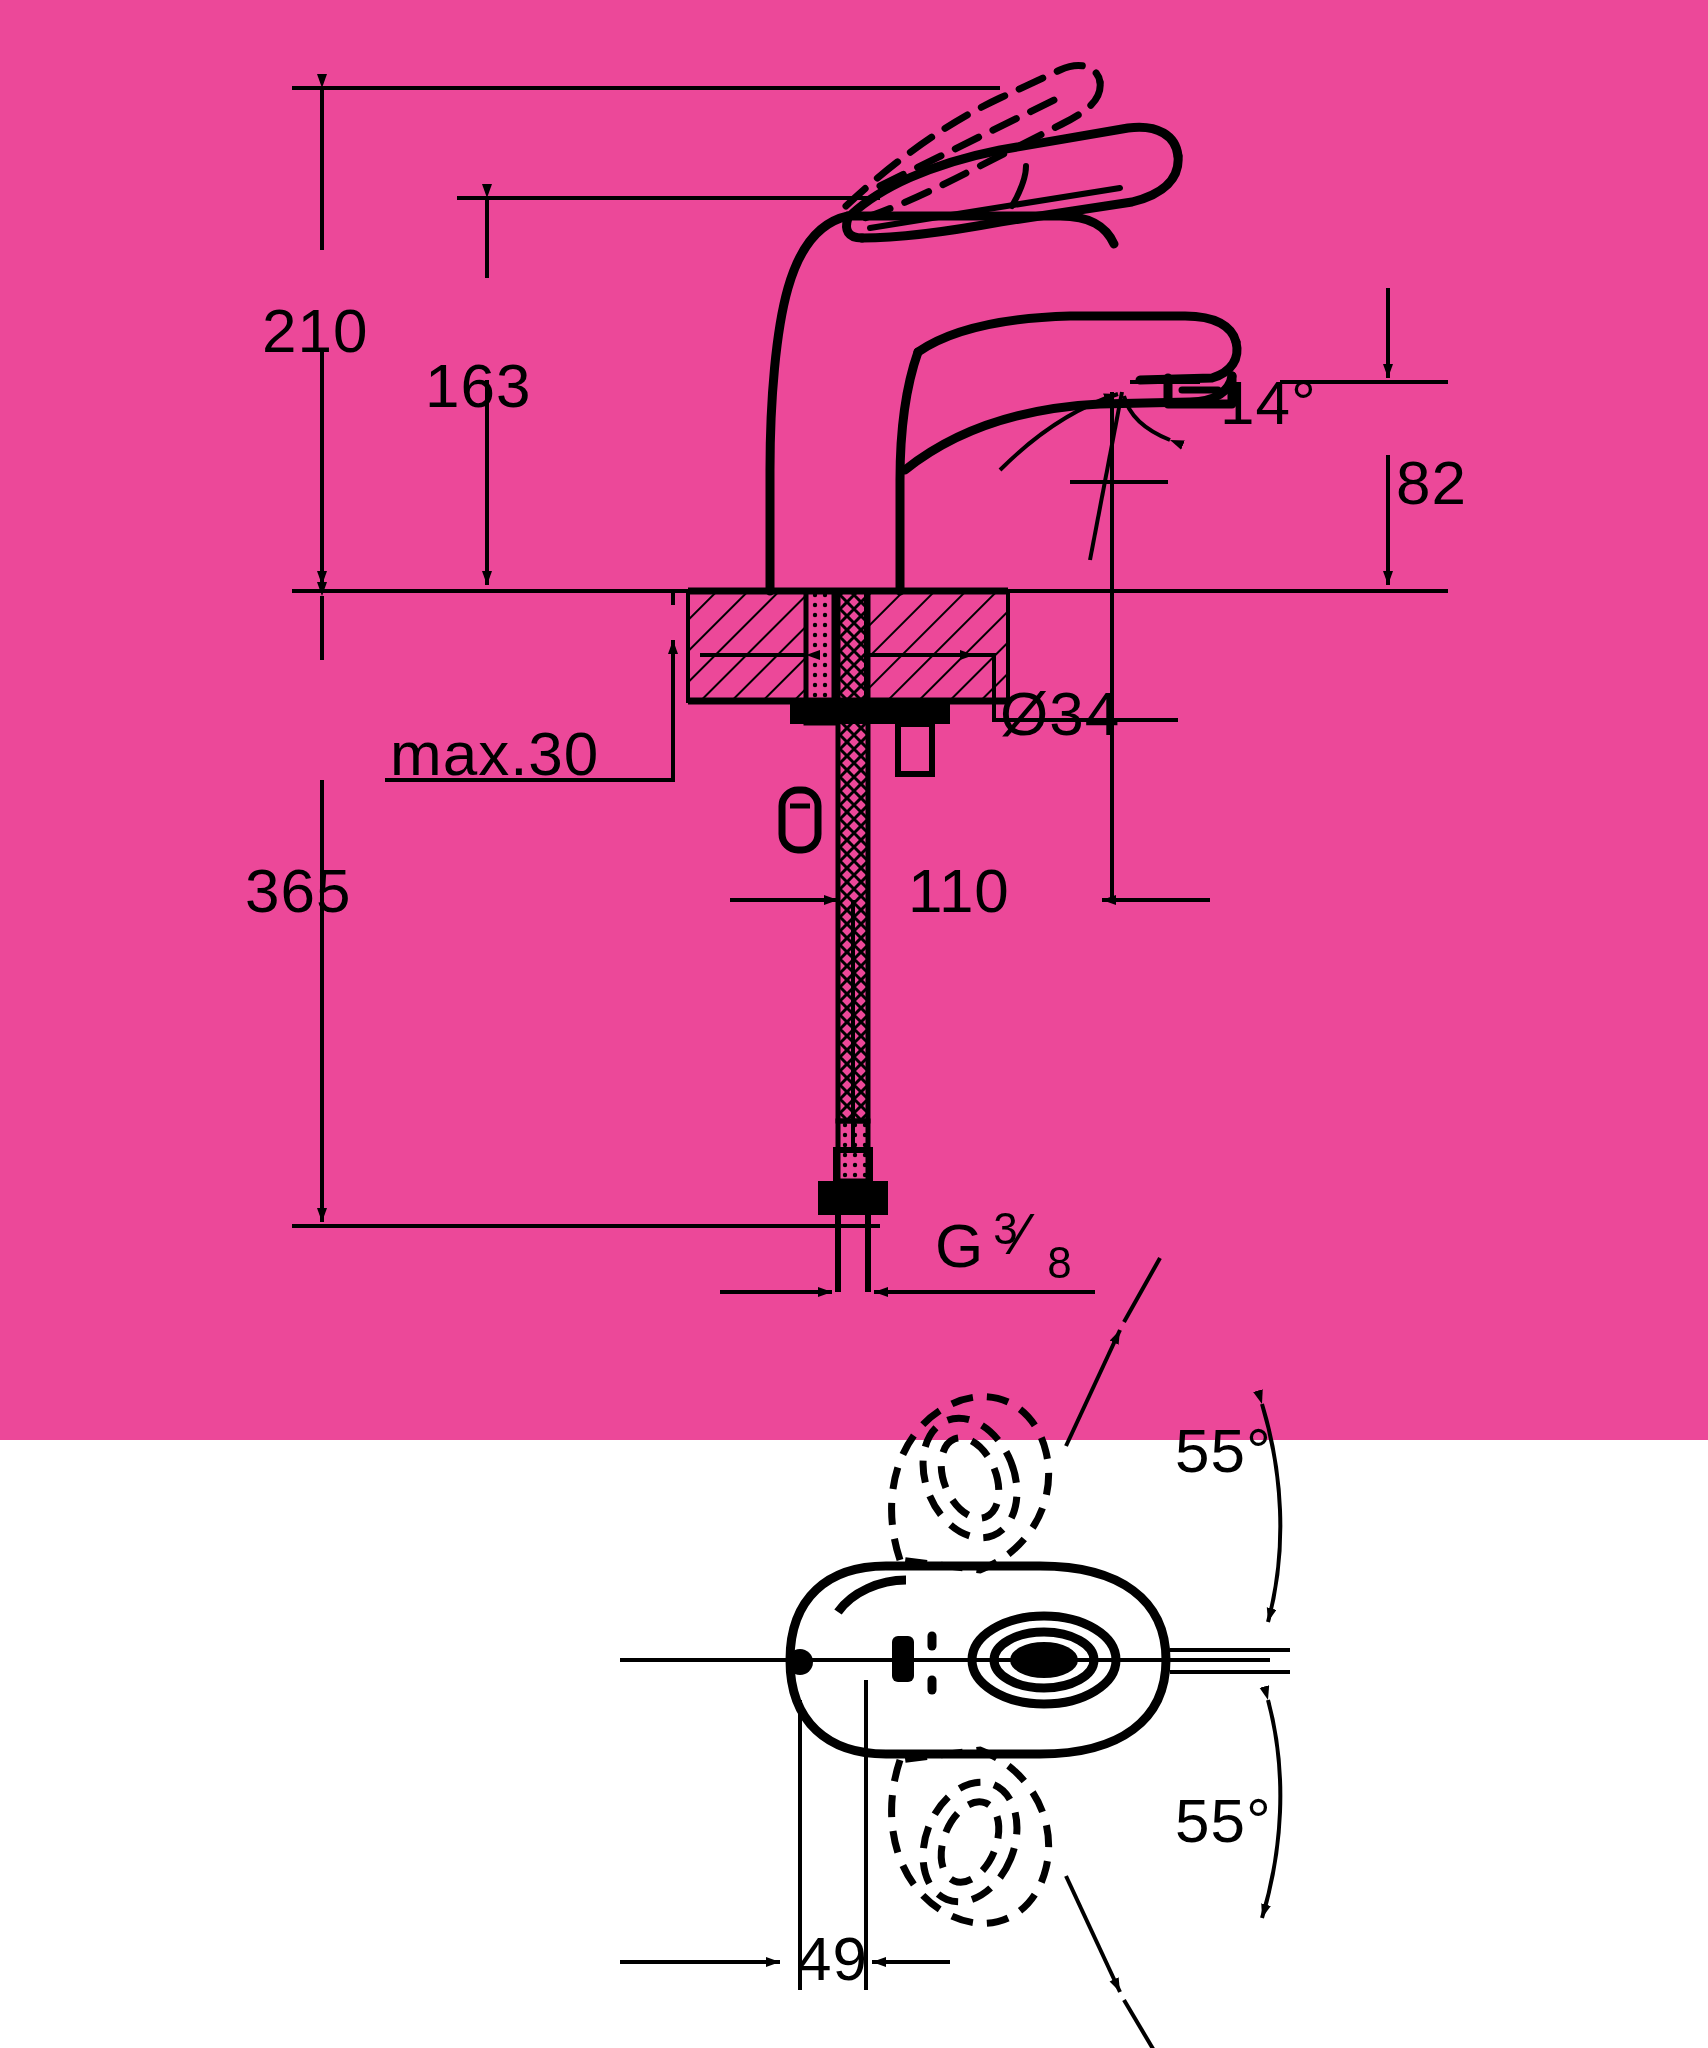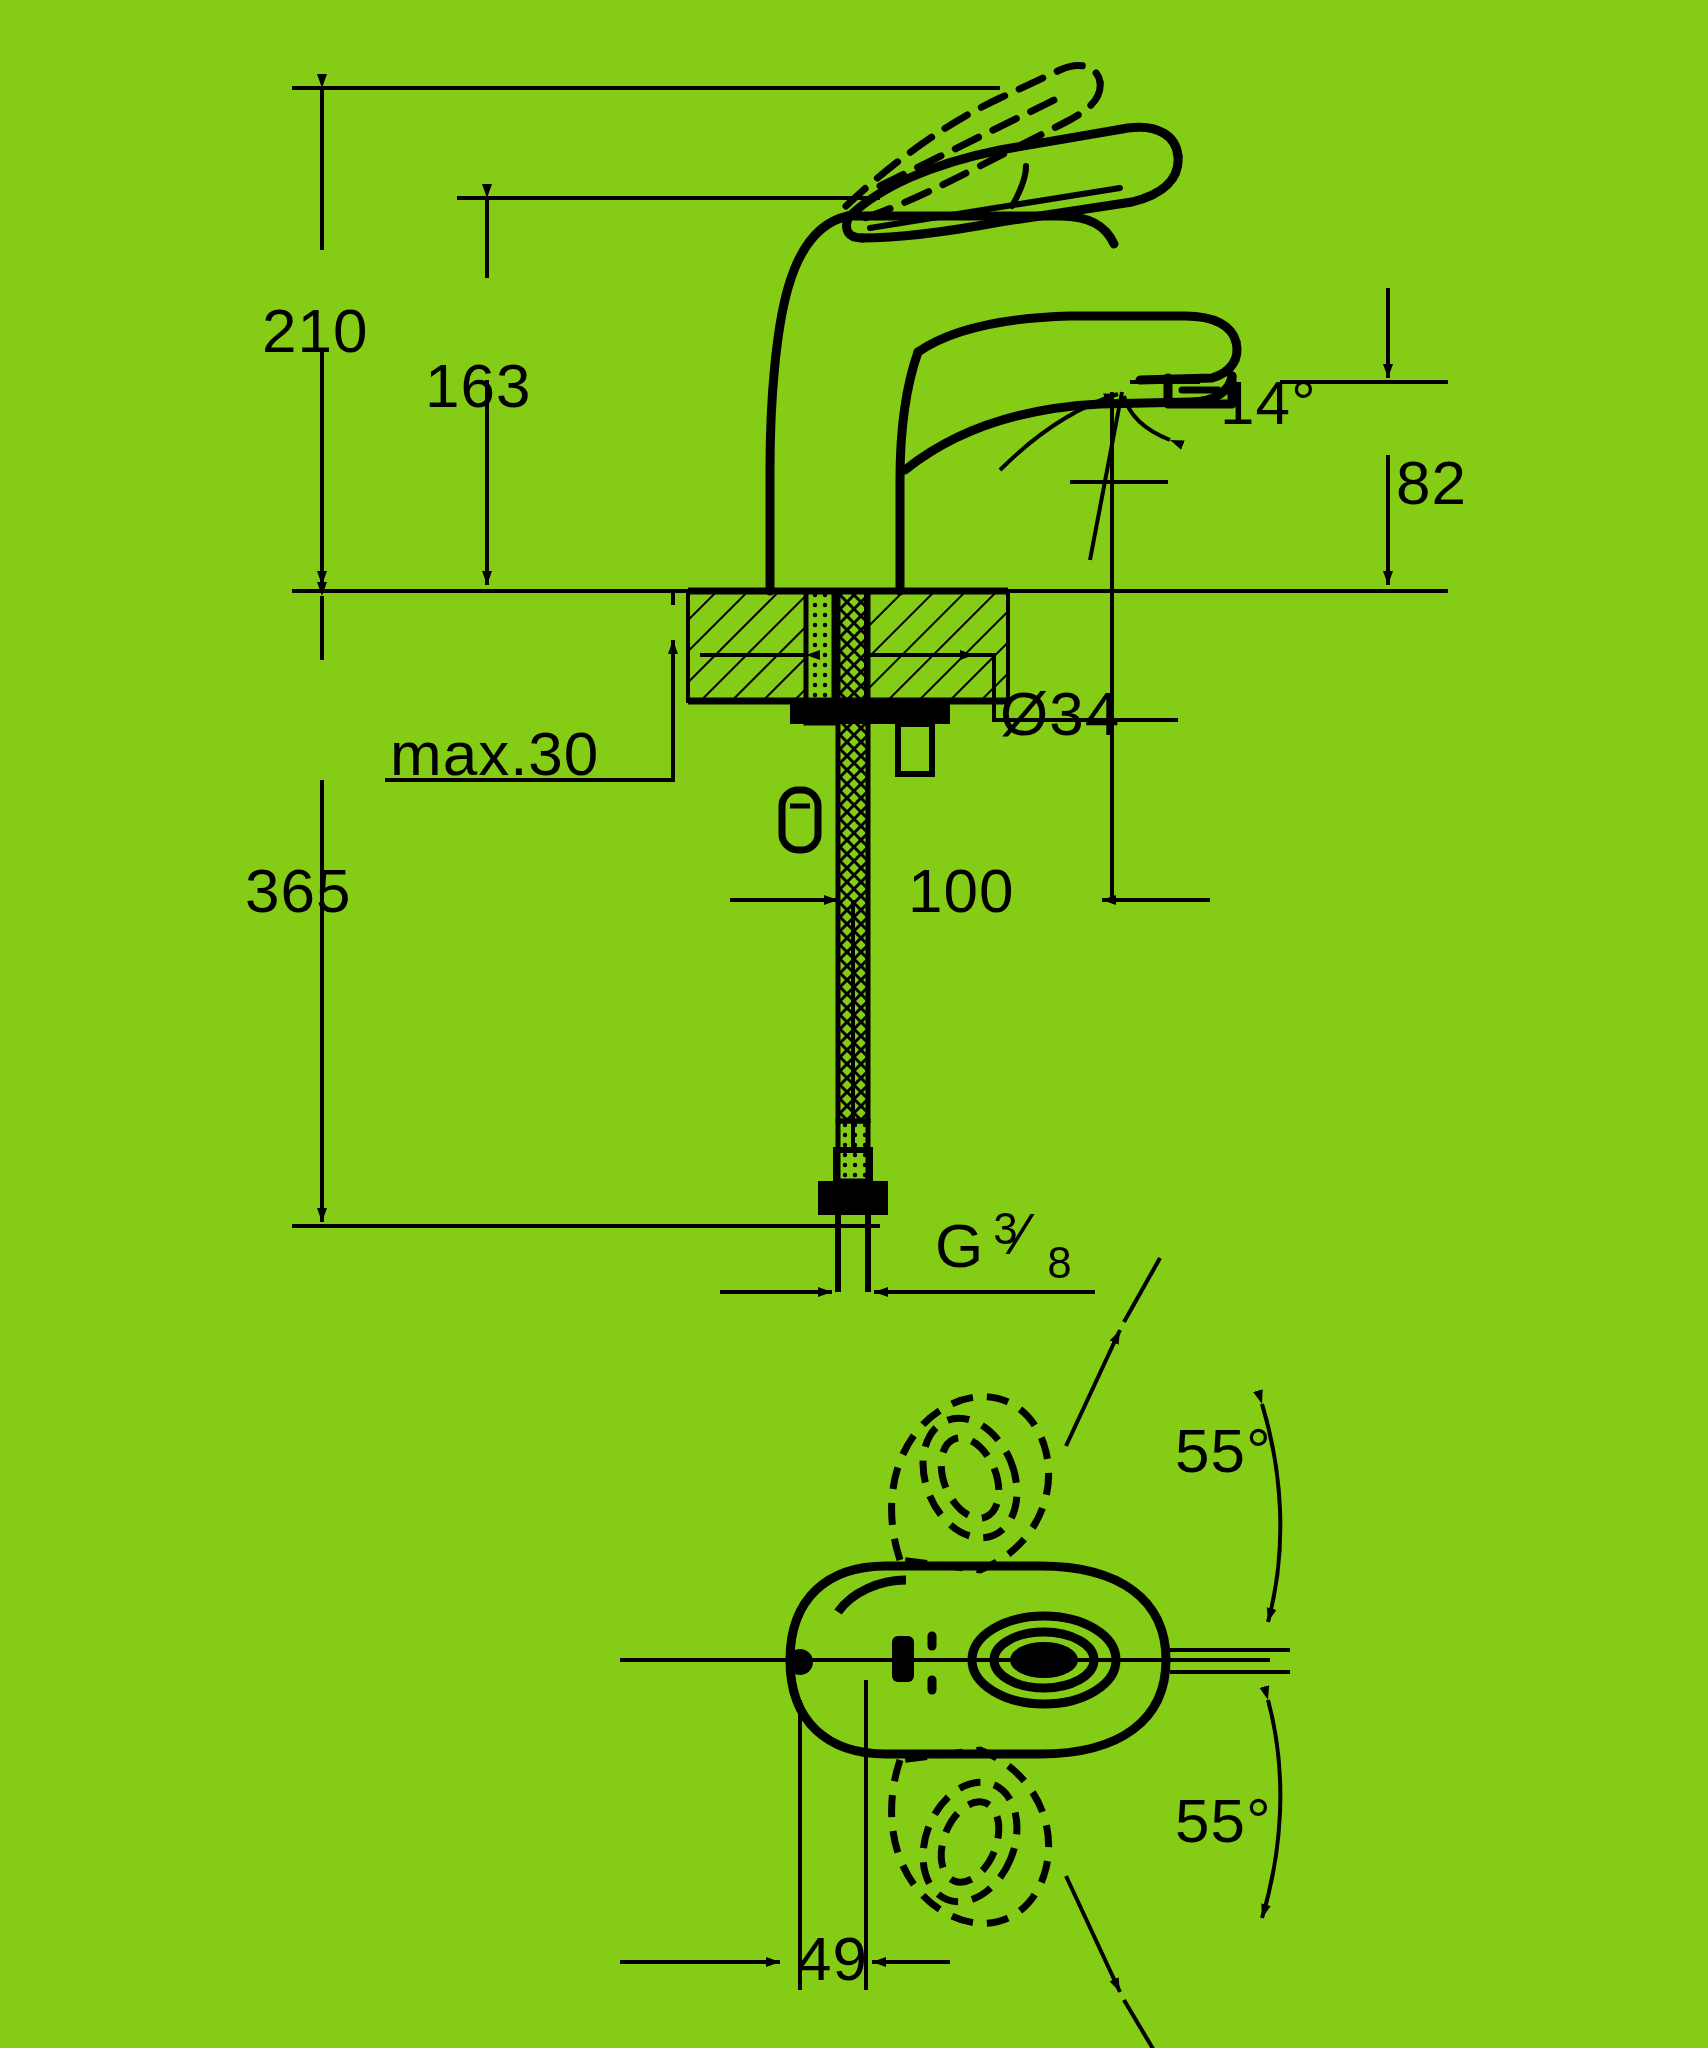--- a/index.html
+++ b/index.html
@@ -1,17 +1,17 @@
 <!DOCTYPE html>
 <html><head>
 <meta charset="utf-8">
 <style>
   html,body{margin:0;padding:0;background:#ffffff;}
   body{width:1708px;height:2048px;font-family:"Liberation Sans",sans-serif;color:#000;overflow:hidden;}
-  #stage{position:relative;width:1708px;height:2048px;background:#84cc16;}
+  #stage{position:relative;width:1708px;height:1440px;background:#ec4899;}
   #stage svg{position:absolute;left:0;top:0;}
   .lbl{position:absolute;font-family:"Liberation Sans",sans-serif;color:#000;white-space:nowrap;line-height:1;}
   .dim{font-size:62px;letter-spacing:1px;}
 </style>
 </head>
 <body>
 
 <div id="stage">
 
   <svg width="1708" height="2048" viewBox="0 0 1708 2048">
@@ -223,21 +223,21 @@
   <div class="lbl dim" style="left:1352px;top:452px;margin-left:44px;">82</div>
 
   <div class="lbl dim" style="left:1220px;top:372px;">
     <span>14</span><span>°</span>
   </div>
 
   <div class="lbl dim" style="left:1000px;top:650px;margin-top:33px;">Ø34</div>
 
   <div class="lbl dim" style="left:390px;top:723px;">max.30</div>
 
-  <div class="lbl dim" style="left:908px;top:860px;">100</div>
+  <div class="lbl dim" style="left:908px;top:860px;">110</div>
 
   <div class="lbl" style="left:935px;top:1215px;">
     <span style="font-size:62px;vertical-align:top;">G</span><span style="display:inline-block;position:relative;width:96px;height:72px;vertical-align:top;margin-left:8px;">
       <span style="position:absolute;left:2px;top:-8px;font-size:44px;">3</span>
       <span style="position:absolute;left:26px;top:-10px;font-size:58px;">⁄</span>
       <span style="position:absolute;left:56px;top:26px;font-size:44px;">8</span>
     </span>
   </div>
 
   <div class="lbl dim" style="left:1175px;top:1420px;">

